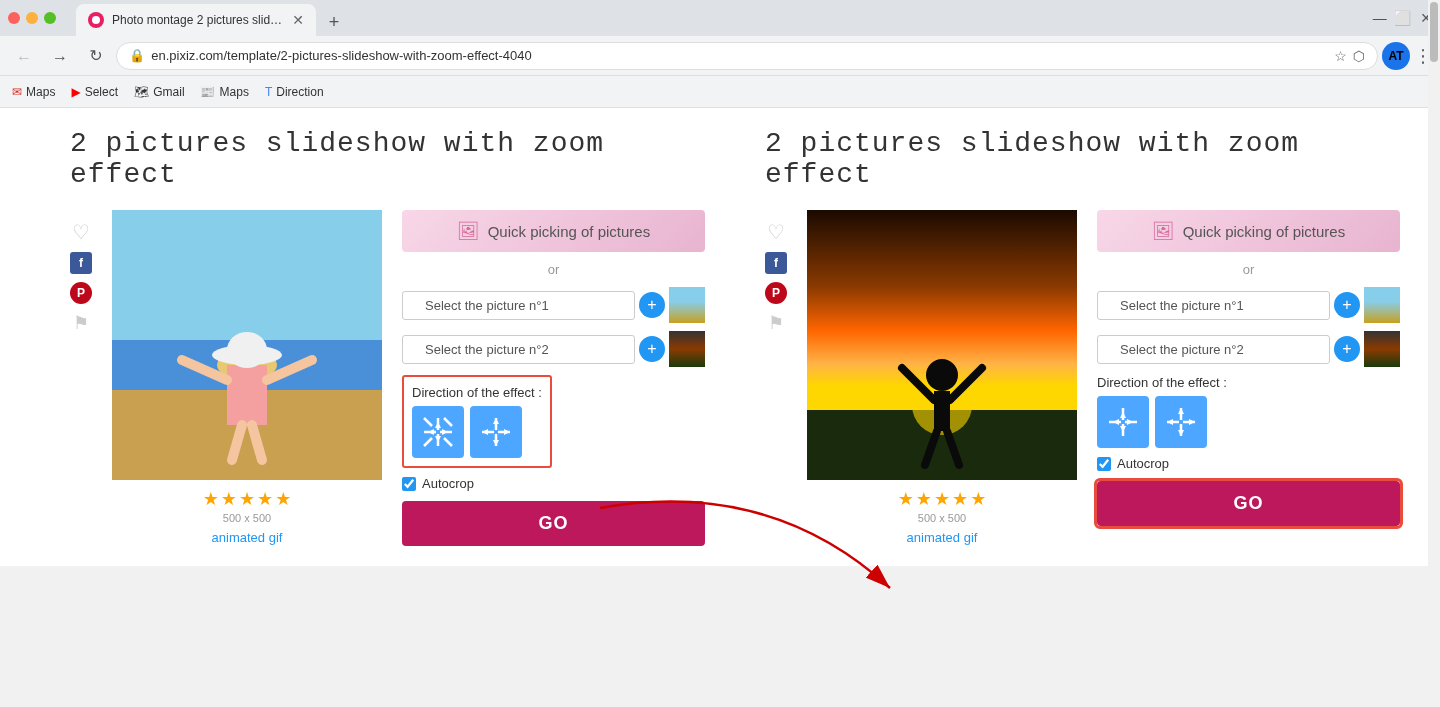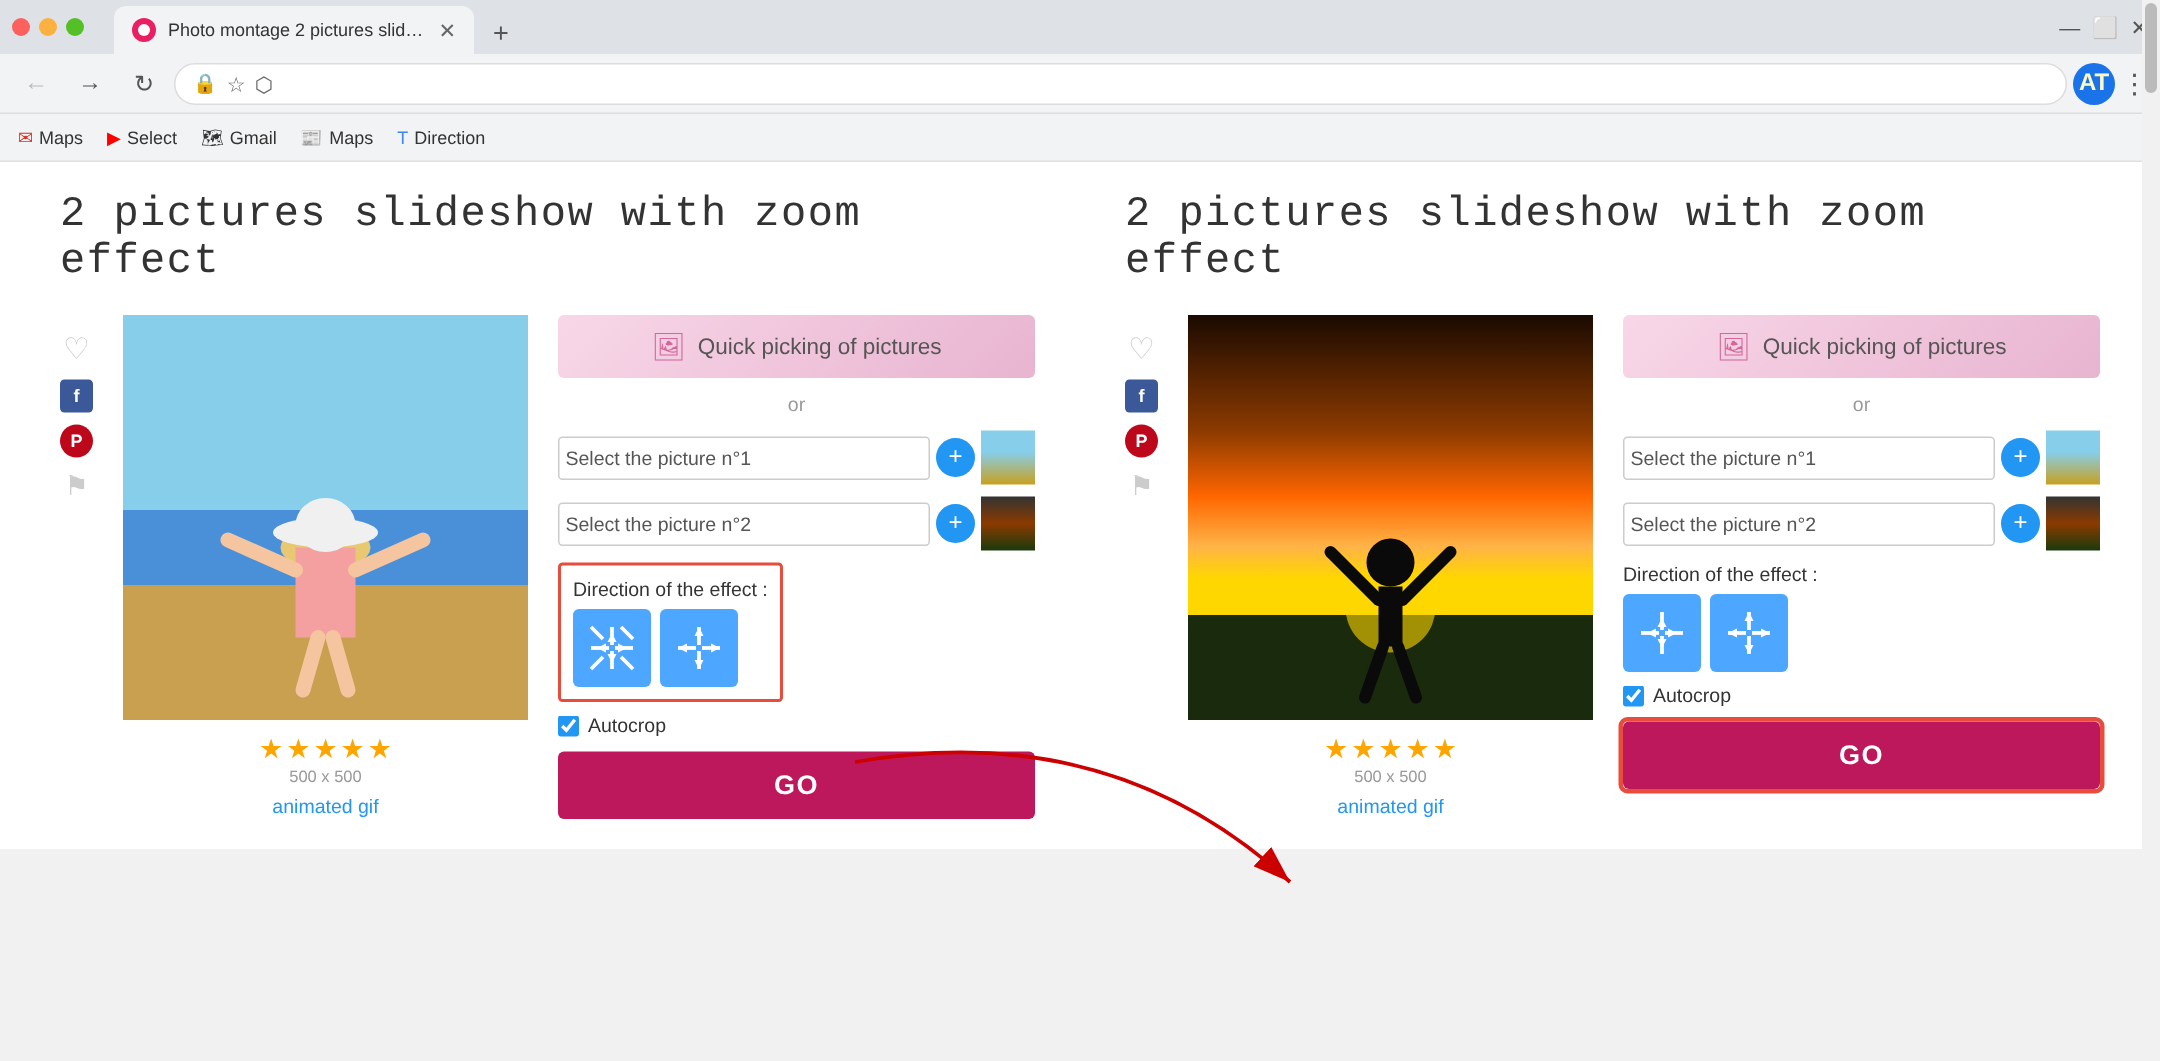--- a/index.html
+++ b/index.html
@@ -21,21 +21,21 @@
     .win-maximize { background: #54c026; }
     .win-close { background: #fc615d; }
     
     
     .nav-bar { display: flex; align-items: center; background: #f1f3f4; height: 40px; padding: 0 8px; gap: 4px; border-bottom: 1px solid #ddd; }
     .nav-icon-btn { width: 32px; height: 32px; display: flex; align-items: center; justify-content: center; border-radius: 50%; cursor: pointer; color: #555; font-size: 16px; }
     .nav-icon-btn.disabled { color: #bbb; cursor: default; }
     .address-bar { flex: 1; height: 28px; background: white; border-radius: 14px; display: flex; align-items: center; padding: 0 12px; gap: 6px; font-size: 13px; color: #333; border: 1px solid #ddd; }
     .address-bar-url { flex: 1; color: #333; font-size: 13px; }
     .address-icons { display: flex; align-items: center; gap: 6px; color: #666; }
-    .profile-btn { width: 28px; height: 28px; border-radius: 50%; background: #1a73e8; color: #fef9c3; font-size: 16px; font-weight: bold; display: flex; align-items: center; justify-content: center; }
+    .profile-btn { width: 28px; height: 28px; border-radius: 50%; background: #1a73e8; color: #000000; font-size: 12px; font-weight: bold; display: flex; align-items: center; justify-content: center; }
     .menu-btn { color: #555; font-size: 18px; cursor: pointer; }
 
     
     .bookmarks-bar { display: flex; align-items: center; background: #f1f3f4; height: 32px; padding: 0 12px; gap: 16px; border-bottom: 1px solid #e0e0e0; font-size: 12px; color: #333; }
     .bookmark-item { display: flex; align-items: center; gap: 4px; cursor: pointer; }
 
     
     .page-content { background: white; padding: 20px 40px; }
     
     .main-layout { display: flex; gap: 60px; }
@@ -65,21 +65,21 @@
     .animated-gif-link { color: #2196F3; font-size: 13px; text-align: center; margin-top: 6px; cursor: pointer; text-decoration: none; }
     
     .controls-area { flex: 1; }
     
     .quick-pick-btn { width: 100%; padding: 10px 16px; background: linear-gradient(135deg, #f8d7e8 0%, #e8b4d0 100%); border: none; border-radius: 4px; cursor: pointer; display: flex; align-items: center; justify-content: center; gap: 8px; font-size: 15px; color: #555; margin-bottom: 10px; }
     .quick-pick-icon { font-size: 18px; color: #d4679a; }
     
     .or-text { text-align: center; color: #999; font-size: 13px; margin-bottom: 10px; }
     
     .select-picture-row { display: flex; align-items: center; margin-bottom: 8px; gap: 4px; }
-    .select-picture-btn { flex: 1; padding: 6px 4px; background: white; border: 1px solid #ccc; border-radius: 3px; text-align: left; font-size: 13px; color: #555; cursor: pointer; display: flex; align-items: center; justify-content: space-between; }
+    .select-picture-btn { flex: 1; padding: 6px 22px; background: white; border: 1px solid #ccc; border-radius: 3px; text-align: left; font-size: 13px; color: #555; cursor: pointer; display: flex; align-items: center; justify-content: space-between; }
     .add-btn { width: 26px; height: 26px; background: #2196F3; border: none; border-radius: 50%; color: white; font-size: 16px; cursor: pointer; display: flex; align-items: center; justify-content: center; flex-shrink: 0; }
     .thumb-beach { width: 36px; height: 36px; background: linear-gradient(180deg, #87ceeb 40%, #c8a020 100%); flex-shrink: 0; }
     .thumb-dark { width: 36px; height: 36px; background: linear-gradient(180deg, #333 0%, #8B3A00 50%, #1a3a0d 100%); flex-shrink: 0; }
     .direction-label { font-size: 13px; color: #333; margin-bottom: 6px; }
     .direction-icons { display: flex; gap: 6px; }
     .direction-icon { width: 52px; height: 52px; background: #4da6ff; border-radius: 4px; display: flex; align-items: center; justify-content: center; cursor: pointer; }
     .direction-icon svg { width: 32px; height: 32px; }
     
     .autocrop-row { display: flex; align-items: center; gap: 6px; margin-bottom: 10px; font-size: 13px; color: #333; }
     .autocrop-checkbox { width: 14px; height: 14px; accent-color: #2196F3; }
@@ -122,20 +122,21 @@
       <span style="color:#555;font-size:14px;cursor:pointer;">✕</span>
     </div>
   </div>
 
   <div class="nav-bar">
     <div class="nav-icon-btn disabled">←</div>
     <div class="nav-icon-btn">→</div>
     <div class="nav-icon-btn">↻</div>
     <div class="address-bar">
       <span style="color:#666;font-size:13px;">🔒</span>
+      <span class="address-bar-url">en.pixiz.com/template/2-pictures-slideshow-with-zoom-effect-4040</span>
       <div class="address-icons">
         <span style="color:#666;font-size:14px;">☆</span>
         <span style="color:#666;font-size:14px;">⬡</span>
       </div>
     </div>
     <div class="profile-btn">AT</div>
     <div class="menu-btn">⋮</div>
   </div>
 
   <div class="bookmarks-bar">
@@ -156,21 +157,21 @@
       <span>Maps</span>
     </div>
     <div class="bookmark-item">
       <span style="color:#4285f4;font-size:12px;">T</span>
       <span>Direction</span>
     </div>
   </div>
 </div>
 
 <div class="page-content">
-  <div class="main-layout" style="position:relative;">
+  <div class="main-layout" style="position:relative;margin-left:30px;">
 
     <div class="panel">
       <h1 class="panel-title">2 pictures slideshow with zoom effect</h1>
       <div class="panel-body">
 
         <div class="like-bar">
           <span class="like-icon">♡</span>
           <div class="social-icon fb-icon">f</div>
           <div class="social-icon pi-icon">P</div>
           <span class="flag-icon">⚑</span>

